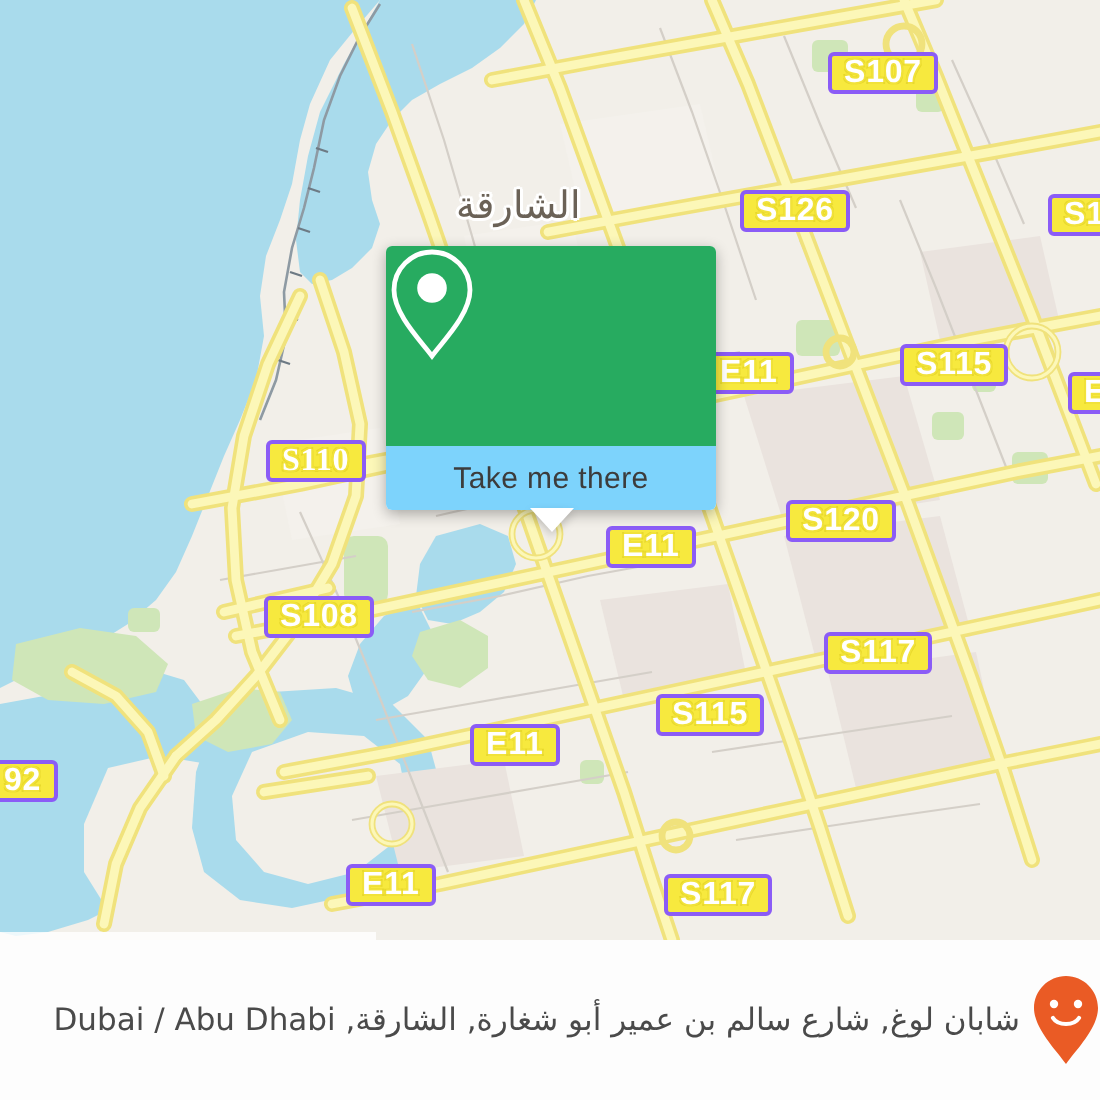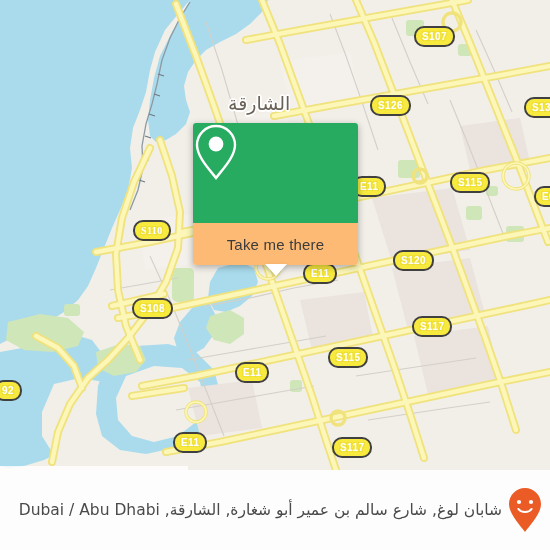--- a/index.html
+++ b/index.html
@@ -25,24 +25,24 @@
       1.6px 0 #fff,-1.6px 0 #fff,0 1.6px #fff,0 -1.6px #fff,
       1.2px 1.2px #fff,-1.2px 1.2px #fff,1.2px -1.2px #fff,-1.2px -1.2px #fff;
     pointer-events:none;
   }
 
   
   .shield{
     position:absolute;
     box-sizing:border-box;
     background:#f7e93e;
-    border:2px solid #404040;
-    border-radius:10px;
+    border:2px solid #8b5cf6;
+    border-radius:3px;
     color:#fff;
-    font-size:10px;
+    font-size:16px;
     font-weight:bold;
     letter-spacing:.4px;
     line-height:17px;
     height:21px;
     padding:0 6px;
     text-align:center;
     white-space:nowrap;
     text-shadow:
       1px 0 #f1e23a,-1px 0 #f1e23a,0 1px #f1e23a,0 -1px #f1e23a,
       1px 1px #e8d92c,-1px 1px #e8d92c,1px -1px #e8d92c,-1px -1px #e8d92c;
@@ -58,24 +58,24 @@
     border-radius:3px;
     box-shadow:0 2px 7px rgba(0,0,0,.30);
   }
   #card-top{
     background:#27ab60;
     height:100px;
     border-radius:3px 3px 0 0;
     display:flex;align-items:center;justify-content:center;
   }
   #card-bottom{
-    height:42px;
+    height:32px;
     display:flex;align-items:center;justify-content:center;
     border-radius:0 0 3px 3px;
-    background:#fdba74;
+    background:#7dd3fc;
   }
   #card-bottom span{
     font-size:15px;color:#3c3c3c;
     letter-spacing:.2px;
   }
   #card-tail{
     position:absolute;
     left:50%;bottom:-11px;margin-left:-11px;
     width:0;height:0;
     border-left:11px solid transparent;
@@ -94,21 +94,21 @@
     white-space:nowrap;
   }
 
   
   #footer{
     position:absolute;left:0;top:470px;
     width:550px;height:80px;
     background:#fdfdfd;
     display:flex;align-items:center;
     box-sizing:border-box;
-    padding:0 8px 0 14px;
+    padding:0 0 0 14px;
   }
   #footer-text{
     flex:1;
     font-size:15.5px;
     line-height:21px;
     color:#4a4a4a;
     direction:rtl;
     text-align:right;
     font-family:"DejaVu Sans","Liberation Sans",sans-serif;
     padding-right:2px;

